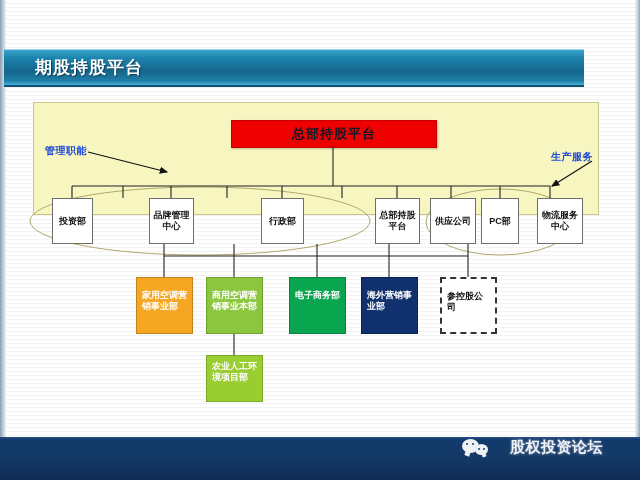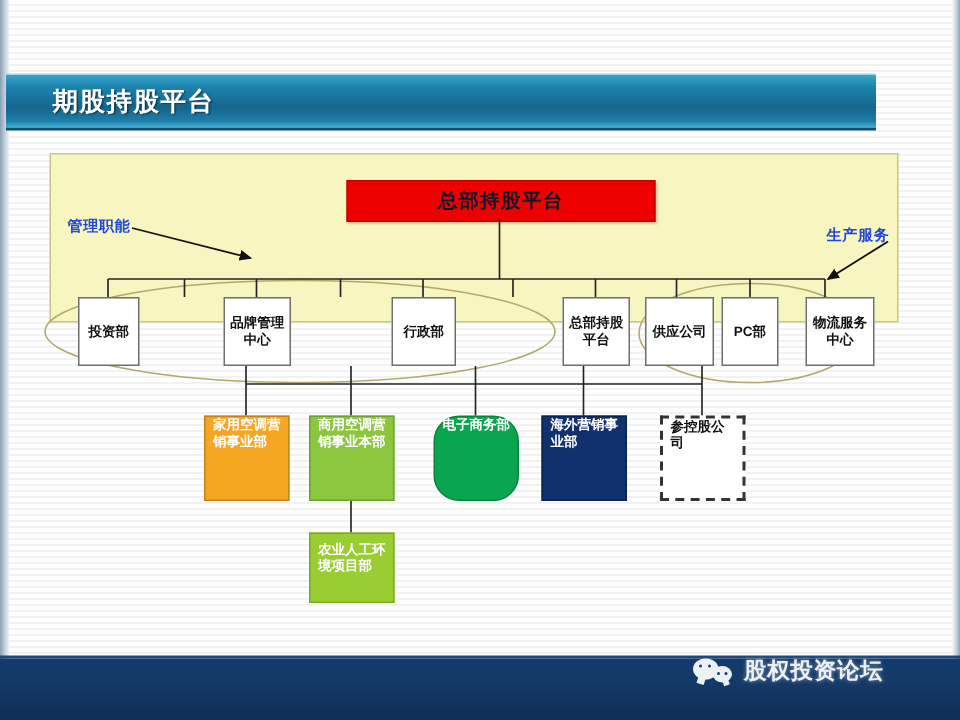--- a/index.html
+++ b/index.html
@@ -39,21 +39,21 @@
     position:absolute;left:0;bottom:0;width:640px;height:41px;
     background:linear-gradient(to bottom,#123a6b 0%,#143a68 40%,#0f2d55 100%);
   }
   #bottom-hair{
     position:absolute;left:0;bottom:41px;width:640px;height:2px;
     background:#20477d;
   }
   
   #watermark{
     position:absolute;left:462px;top:432px;width:175px;height:30px;
-    display:flex;align-items:center;gap:8px;
+    display:flex;align-items:center;gap:22px;
     color:#ffffff;font-size:15px;font-weight:bold;
     text-shadow:0 0 3px rgba(255,255,255,.55);opacity:.93;
     letter-spacing:.5px;
   }
   #wechat-icon{position:relative;width:26px;height:19px;flex:none;}
   #wechat-icon .b1{
     position:absolute;left:0;top:1px;width:17px;height:14px;border-radius:50%;
     background:#ffffff;
   }
   #wechat-icon .b1:after{
@@ -98,25 +98,25 @@
     background:#ffffff;border:1px solid #6e6e6e;box-sizing:border-box;
     display:flex;align-items:center;justify-content:center;
     text-align:center;font-size:9px;font-weight:bold;color:#111111;
     line-height:1.18;padding:0 1px;letter-spacing:0px;
   }
   
   .div-box{
     position:absolute;top:277px;width:57px;height:57px;
     border:1px solid #555;box-sizing:border-box;
     font-size:9px;font-weight:bold;line-height:1.22;
-    padding:0 4px 0 5px;text-align:left;
+    padding:12px 4px 0 5px;text-align:left;
   }
   #div-home{left:136px;background:#f5a623;border-color:#c4821a;color:#ffffff;}
   #div-comm{left:206px;background:#8cc63e;border-color:#6fa130;color:#ffffff;}
-  #div-ec{left:289px;background:#0aa64f;border-color:#088040;color:#ffffff;border-radius:17px;}
+  #div-ec{left:289px;background:#0aa64f;border-color:#088040;color:#ffffff;}
   #div-ovs{left:361px;background:#10306e;border-color:#0a2250;color:#ffffff;}
   #div-hold{
     left:440px;background:#ffffff;border:2px dashed #333333;color:#111111;
   }
   #div-agri{
     position:absolute;left:206px;top:355px;width:57px;height:47px;
     background:#9acd32;border:1px solid #7aa827;box-sizing:border-box;
     color:#ffffff;font-size:9px;font-weight:bold;line-height:1.22;
     padding:5px 4px 0 5px;text-align:left;
   }

